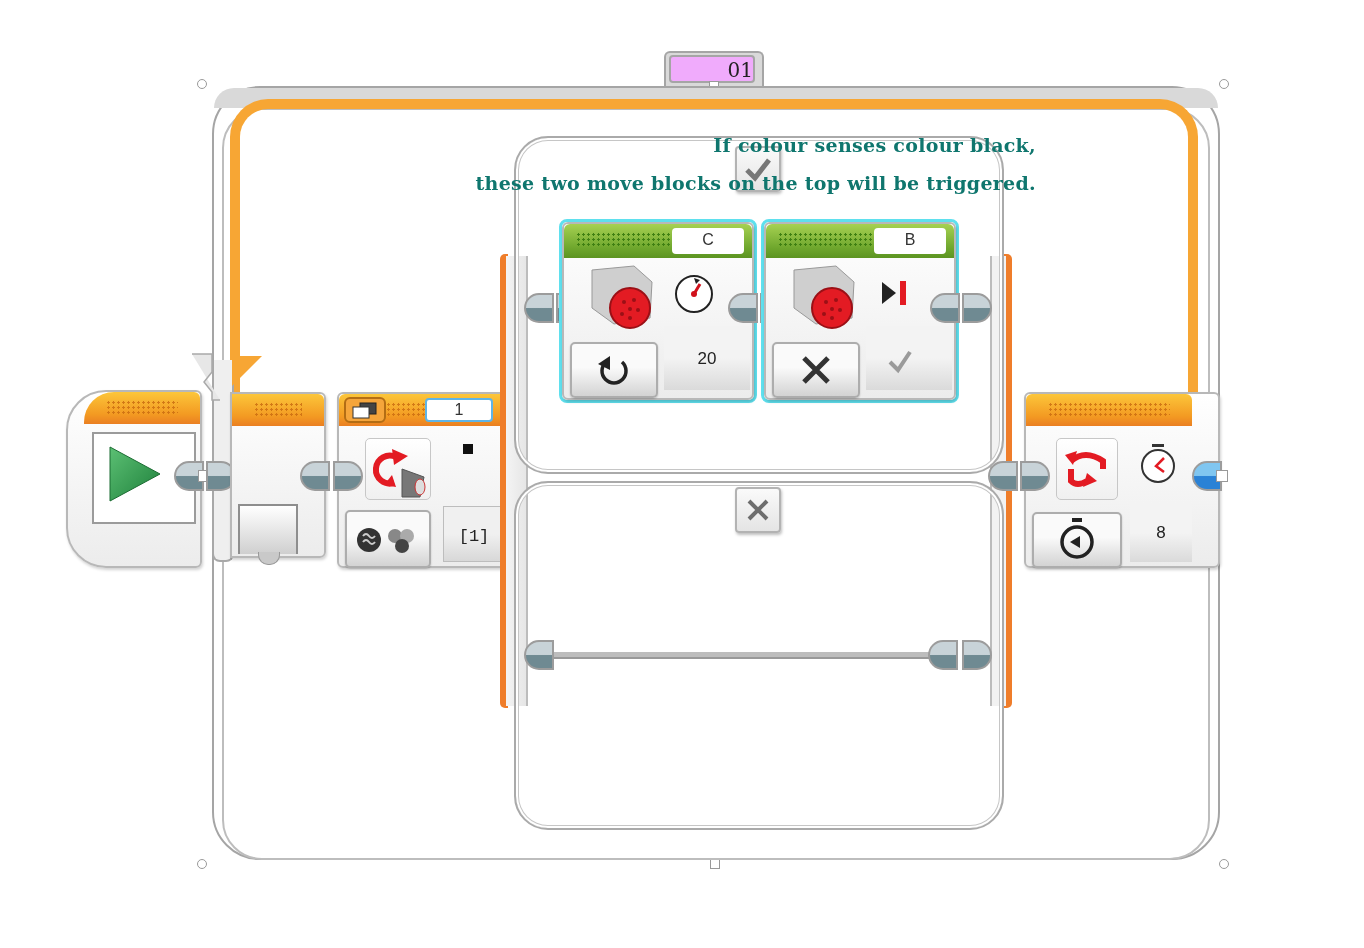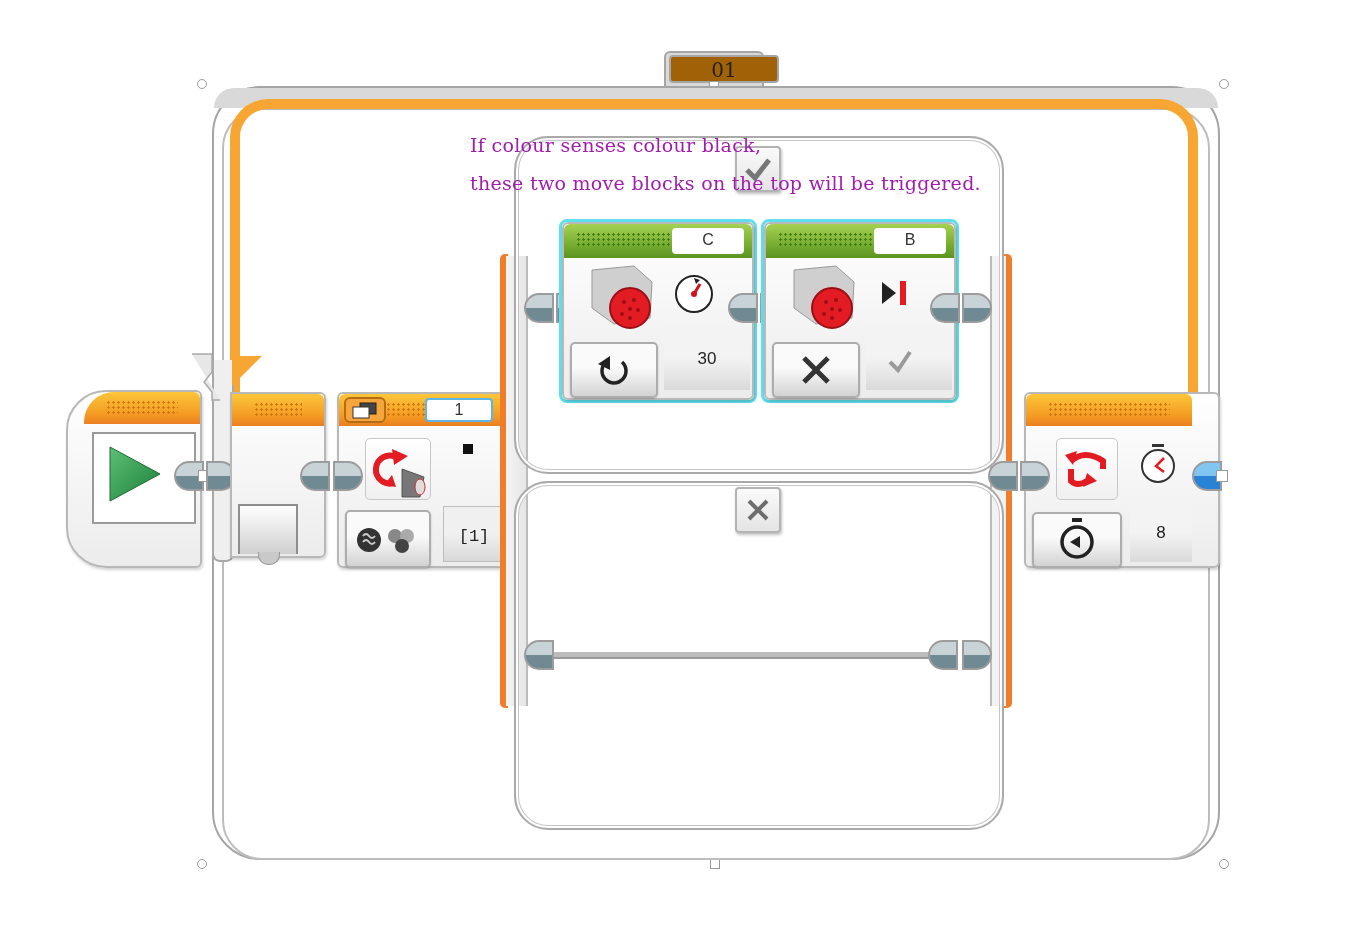--- a/index.html
+++ b/index.html
@@ -5,37 +5,37 @@
   html,body{margin:0;padding:0;background:#fff;}
   body{width:1364px;height:948px;position:relative;overflow:hidden;font-family:"Liberation Sans",sans-serif;}
   .abs{position:absolute;}
   .handle{position:absolute;width:10px;height:10px;border:1.5px solid #9a9a9a;border-radius:50%;background:#fff;box-sizing:border-box;}
   .sqhandle{position:absolute;width:10px;height:10px;border:1px solid #999;background:#fff;box-sizing:border-box;}
   .loop-outer{left:212px;top:86px;width:1008px;height:774px;border:2px solid #a5a5a5;border-radius:48px;box-sizing:border-box;background:transparent;}
   .loop-band{left:214px;top:88px;width:1004px;height:16px;background:#d9d9d9;border-radius:46px 46px 0 0;}
   .loop-orange{left:230px;top:99px;width:968px;height:310px;border:10px solid #f7a634;border-bottom:none;border-radius:38px 38px 0 0;box-sizing:border-box;}
   .loop-inner{left:222px;top:108px;width:988px;height:752px;border:2px solid #bdbdbd;border-radius:40px;box-sizing:border-box;}
   .loop-counter{left:664px;top:51px;width:100px;height:38px;background:#d9d9d9;border:2px solid #a5a5a5;border-bottom:none;border-radius:6px 6px 0 0;box-sizing:border-box;}
-  .loop-counter-box{left:669px;top:55px;width:110px;height:28px;background:#a16207;border:2px solid #a5a5a5;border-radius:4px;box-sizing:border-box;text-align:center;font-family:"DejaVu Serif",serif;font-size:20px;line-height:26px;color:#222;}
+  .loop-counter-box{left:669px;top:55px;width:86px;height:28px;background:#f0abfc;border:2px solid #a5a5a5;border-radius:4px;box-sizing:border-box;text-align:right;font-family:"DejaVu Serif",serif;font-size:20px;line-height:26px;color:#222;}
   .block{position:absolute;background:linear-gradient(#fff,#ececec);border:2px solid #b8b8b8;border-radius:6px;box-sizing:border-box;box-shadow:1px 2px 3px rgba(0,0,0,.18);}
   .orange-bar{position:absolute;height:32px;background:linear-gradient(#fcc63a,#f39a22 70%,#ea7f22);border-radius:8px 8px 0 0;}
   .orange-bar::after{content:"";position:absolute;left:22px;right:22px;top:8px;height:14px;background-image:radial-gradient(#c96b10 1px,transparent 1.3px);background-size:5px 5px;opacity:.8;}
   .green-bar{position:absolute;height:34px;background:linear-gradient(#a6d152,#6fa72d 70%,#5c9421);border-radius:6px 6px 0 0;}
   .green-bar::before{content:"";position:absolute;left:12px;width:95px;top:8px;height:16px;background-image:radial-gradient(#3f7f12 1px,transparent 1.3px);background-size:5px 5px;}
   .port-box{position:absolute;background:#fff;border-radius:4px;font-size:16px;color:#333;text-align:center;line-height:24px;}
   .plug{position:absolute;width:30px;height:30px;border:2px solid #9c9c9c;border-radius:15px;background:linear-gradient(#c8d3d8 0 48%,#6f8a92 52%);box-sizing:border-box;}
   .plug.r{border-radius:0 15px 15px 0;}
   .plug.l{border-radius:15px 0 0 15px;}
   .plug.blue{background:linear-gradient(#80c6f0 0 48%,#2a82d6 52%);}
   .mode-btn{position:absolute;background:linear-gradient(#fafafa 0 45%,#d3d3d3);border:2px solid #adadad;border-radius:5px;box-sizing:border-box;box-shadow:0 1px 2px rgba(0,0,0,.2);}
   .param-tab{position:absolute;background:linear-gradient(#f0f0f0 0 50%,#d8d8d8);border:1.5px solid #bdbdbd;box-sizing:border-box;font-size:17px;color:#222;text-align:center;}
   .switch-frame{position:absolute;border:2px solid #aaa;border-radius:34px;box-sizing:border-box;box-shadow:inset 0 0 0 2px #fff,inset 0 0 0 3px #c6c6c6;}
   .case-tab{position:absolute;width:46px;height:46px;background:linear-gradient(#fafafa,#e4e4e4);border:2px solid #b3b3b3;border-radius:4px;box-sizing:border-box;box-shadow:1px 2px 3px rgba(0,0,0,.25);}
   .orange-rail{position:absolute;width:8px;background:#ef7d2a;}
-  .annot{position:absolute;font-family:"DejaVu Serif","Liberation Serif",serif;font-weight:normal;color:#a21caf;font-size:19px;text-align:left;white-space:nowrap;letter-spacing:.3px;}
+  .annot{position:absolute;font-family:"DejaVu Serif","Liberation Serif",serif;font-weight:bold;color:#0f766e;font-size:19px;text-align:right;white-space:nowrap;letter-spacing:.3px;}
   .sel-glow{position:absolute;border:3px solid #5fe0ee;border-radius:8px;box-sizing:border-box;}
 </style>
 </head>
 <body>
 
 <div class="handle" style="left:197px;top:79px"></div>
 <div class="handle" style="left:1219px;top:79px"></div>
 <div class="handle" style="left:197px;top:859px"></div>
 <div class="handle" style="left:1219px;top:859px"></div>
 <div class="sqhandle" style="left:710px;top:859px"></div>
@@ -159,21 +159,21 @@
     <path d="M26 22 L32 12" stroke="#d0111b" stroke-width="3"></path>
       <circle cx="26" cy="22" r="3" fill="#d0111b"></circle>
     <path d="M26 6 L32 8 L28 12 Z" fill="#222"></path>
   </svg>
   <div class="mode-btn" style="left:6px;top:118px;width:88px;height:56px;">
     <svg width="84" height="52">
         <path d="M34 18 A12 12 0 1 0 50 18" fill="none" stroke="#222" stroke-width="3.5"></path>
         <path d="M26 20 L38 12 L38 26 Z" fill="#222"></path>
       </svg>
   </div>
-  <div class="param-tab" style="left:100px;top:102px;width:86px;height:64px;line-height:66px;background:linear-gradient(#f3f3f3 0 50%,#dadada);border:none;">30</div>
+  <div class="param-tab" style="left:100px;top:102px;width:86px;height:64px;line-height:66px;background:linear-gradient(#f3f3f3 0 50%,#dadada);border:none;">20</div>
 </div>
 <div class="plug l" style="left:728px;top:293px"></div>
 <div class="plug r" style="left:760px;top:293px"></div>
 
 <div class="sel-glow" style="left:761px;top:219px;width:198px;height:184px;"></div>
 <div class="block" style="left:764px;top:222px;width:192px;height:178px;border-radius:6px;">
   <div class="green-bar" style="left:0;top:0;width:188px;"></div>
   <div class="port-box" style="left:108px;top:4px;width:72px;height:26px;">B</div>
   <svg class="abs" style="left:26px;top:40px" width="72" height="70">
     <path d="M2 6 L44 2 L62 18 L60 54 L24 60 L2 44 Z" fill="#cfcfcf" stroke="#999"></path>

